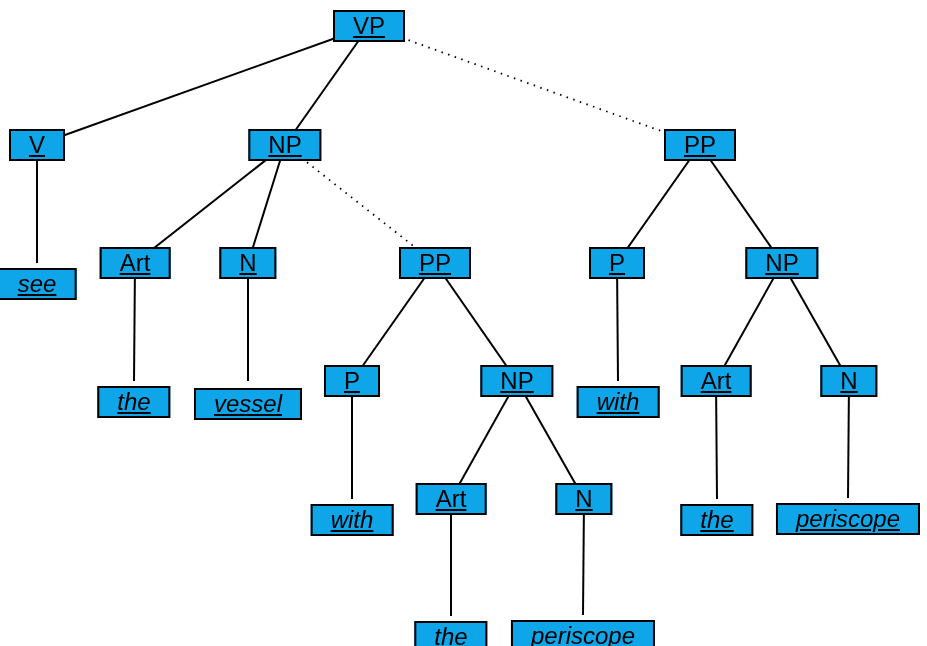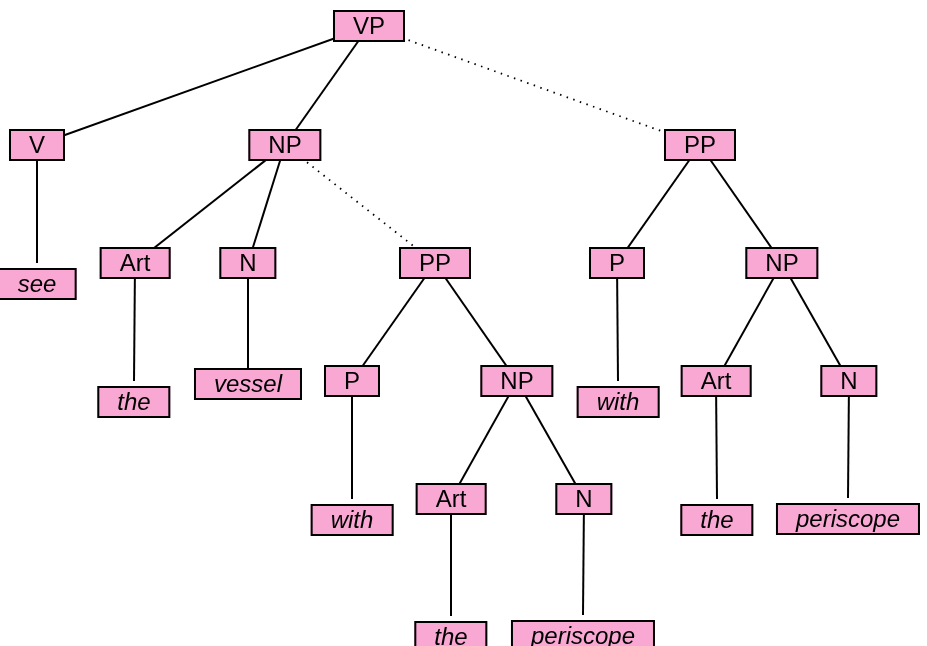--- a/index.html
+++ b/index.html
@@ -27,25 +27,26 @@
     stroke-linecap: butt;
   }
   .node {
     position: absolute;
     transform: translateX(-50%);
     z-index: 1;
     height: 28px;
     line-height: 28px;
     padding: 0 18px;
     border: 2px solid #000000;
-    background: #f9a8d4;
+    background: #0ea5e9;
     color: #000000;
     font-size: 24px;
     text-align: center;
     white-space: nowrap;
+    text-decoration: underline;
   }
   .word { font-style: italic; margin-top: 21px; }
 </style>
 </head>
 <body>
 
 <div id="canvas">
 
   <svg id="edges" width="927" height="646" viewBox="0 0 927 646">
 
@@ -82,21 +83,21 @@
   <div class="node" style="left:700px; top:129px;">PP</div>
 
   <div class="node word" style="left:37px;  top:247px;">see</div>
   <div class="node" style="left:135px; top:247px;">Art</div>
   <div class="node" style="left:248px; top:247px;">N</div>
   <div class="node" style="left:435px; top:247px;">PP</div>
   <div class="node" style="left:617px; top:247px;">P</div>
   <div class="node" style="left:782px; top:247px;">NP</div>
 
   <div class="node word" style="left:134px; top:365px;">the</div>
-  <div class="node word" style="left:248px; top:347px;">vessel</div>
+  <div class="node word" style="left:248px; top:367px;">vessel</div>
   <div class="node" style="left:352px; top:365px;">P</div>
   <div class="node" style="left:517px; top:365px;">NP</div>
   <div class="node word" style="left:618px; top:365px;">with</div>
   <div class="node" style="left:716px; top:365px;">Art</div>
   <div class="node" style="left:849px; top:365px;">N</div>
 
   <div class="node word" style="left:352px; top:483px;">with</div>
   <div class="node" style="left:451px; top:483px;">Art</div>
   <div class="node" style="left:584px; top:483px;">N</div>
   <div class="node word" style="left:717px; top:483px;">the</div>

